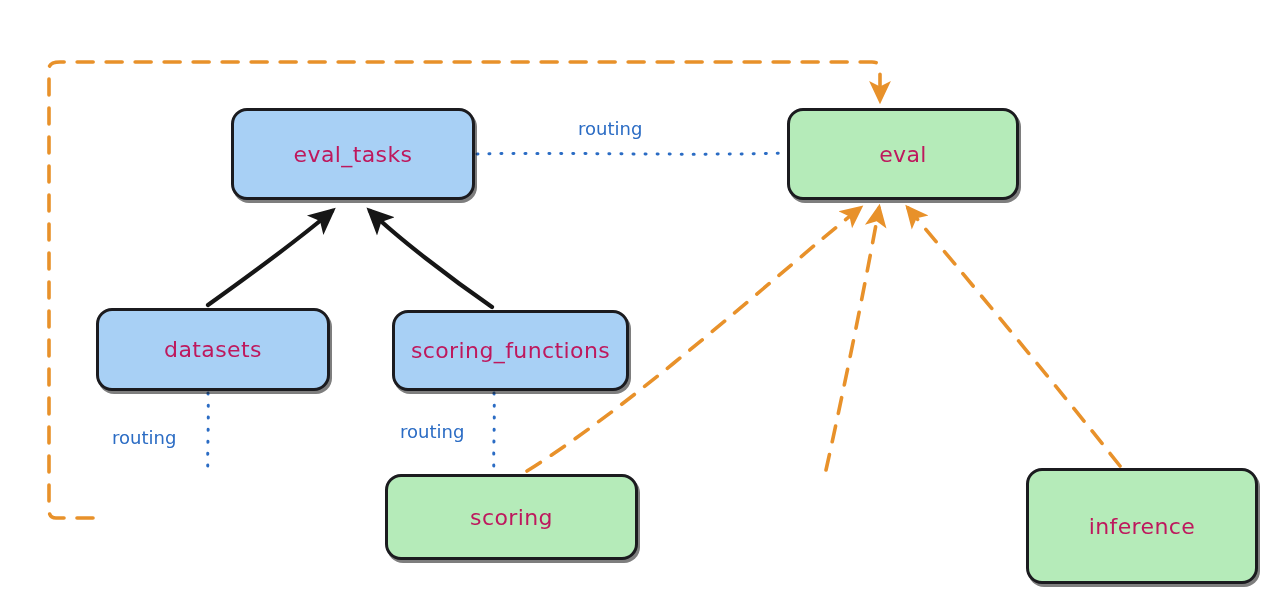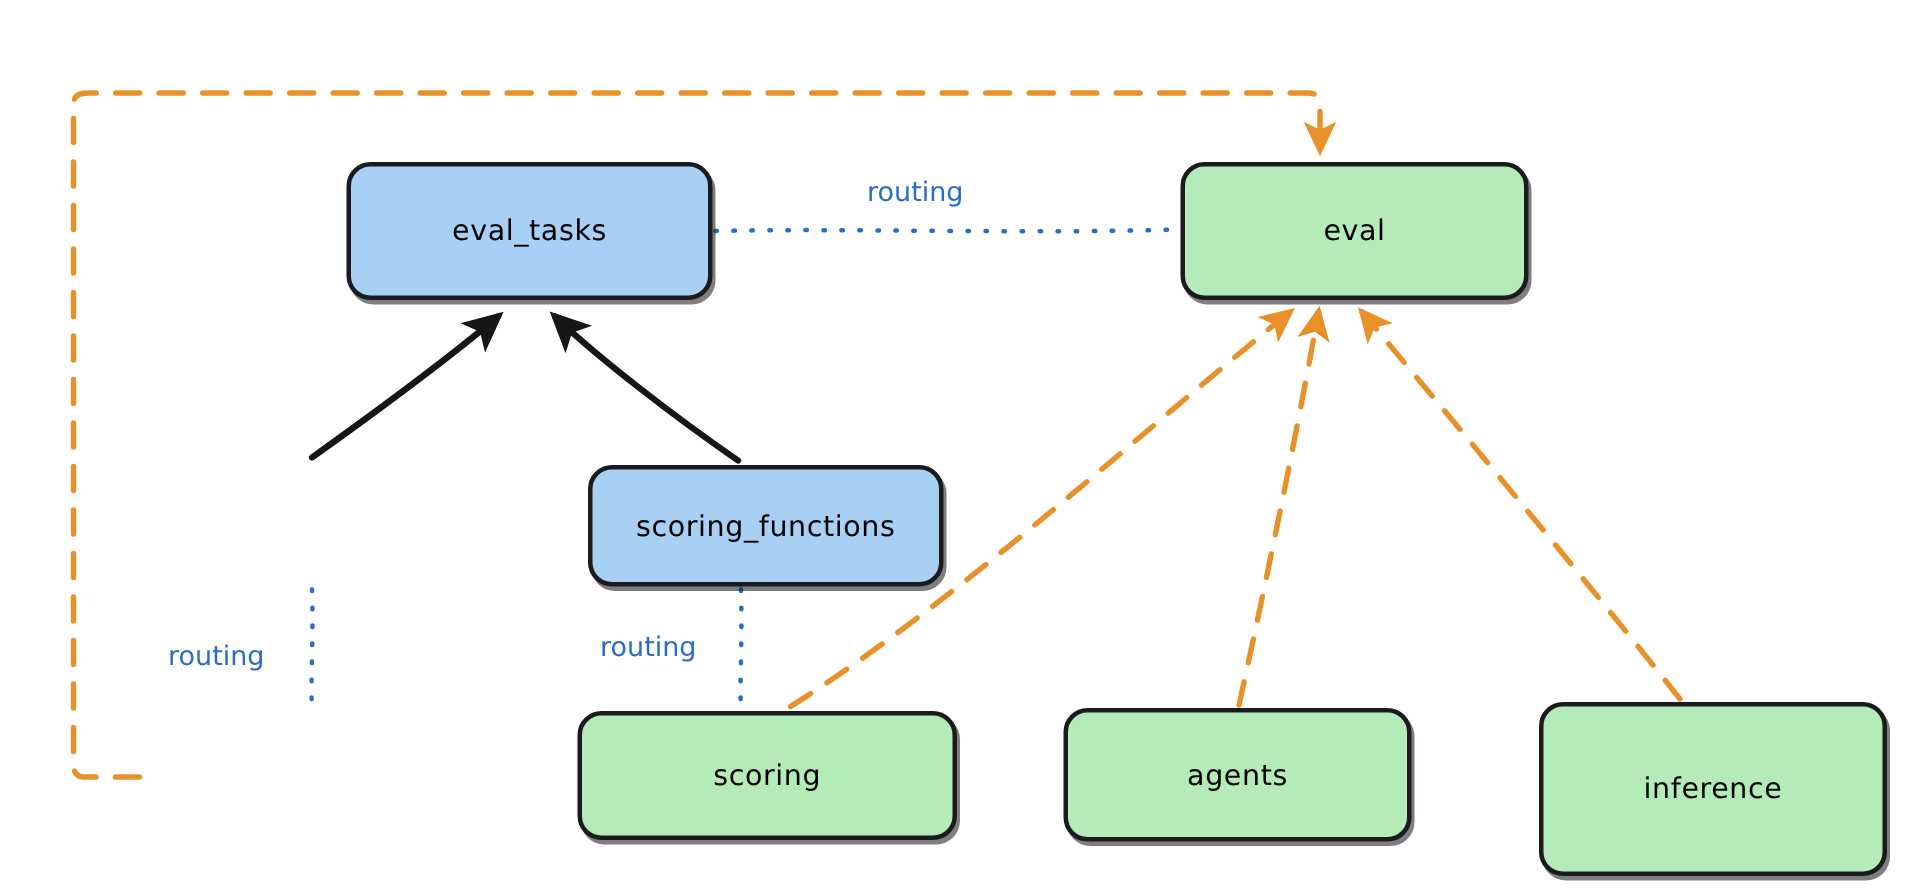--- a/index.html
+++ b/index.html
@@ -39,22 +39,22 @@
   }
   .node.api {
     background: #a8d0f5;
   }
   .node.provider {
     background: #b5ebb9;
     align-items: center;
   }
   .node-label {
     font-family: "DejaVu Sans", sans-serif;
-    font-size: 19px;
-    color: #000000;
+    font-size: 22px;
+    color: #be185d;
     letter-spacing: 0.4px;
     white-space: nowrap;
     user-select: none;
   }
   .edge-label {
     position: absolute;
     font-family: "DejaVu Sans", sans-serif;
     font-size: 18px;
     color: #2b6cc4;
     white-space: nowrap;
@@ -100,31 +100,31 @@
   <div class="edge-label" style="left:400px; top:421px;">routing</div>
 
   <div class="node api" style="left:231px; top:108px; width:244px; height:92px;">
     <span class="node-label">eval_tasks</span>
   </div>
 
   <div class="node provider" style="left:787px; top:108px; width:232px; height:92px;">
     <span class="node-label">eval</span>
   </div>
 
+  <div class="node api" style="left:96px; top:308px; width:234px; height:83px;">
+    <span class="node-label">datasets</span>
+  </div>
 
   <div class="node api" style="left:392px; top:310px; width:237px; height:81px;">
     <span class="node-label">scoring_functions</span>
   </div>
 
 
   <div class="node provider" style="left:385px; top:474px; width:253px; height:86px;">
     <span class="node-label">scoring</span>
   </div>
 
-  <div class="node provider" style="left:709px; top:472px; width:232px; height:89px;">
-    <span class="node-label">agents</span>
-  </div>
 
   <div class="node provider" style="left:1026px; top:468px; width:232px; height:116px;">
     <span class="node-label">inference</span>
   </div>
 
 </div>
 
 </body></html>

